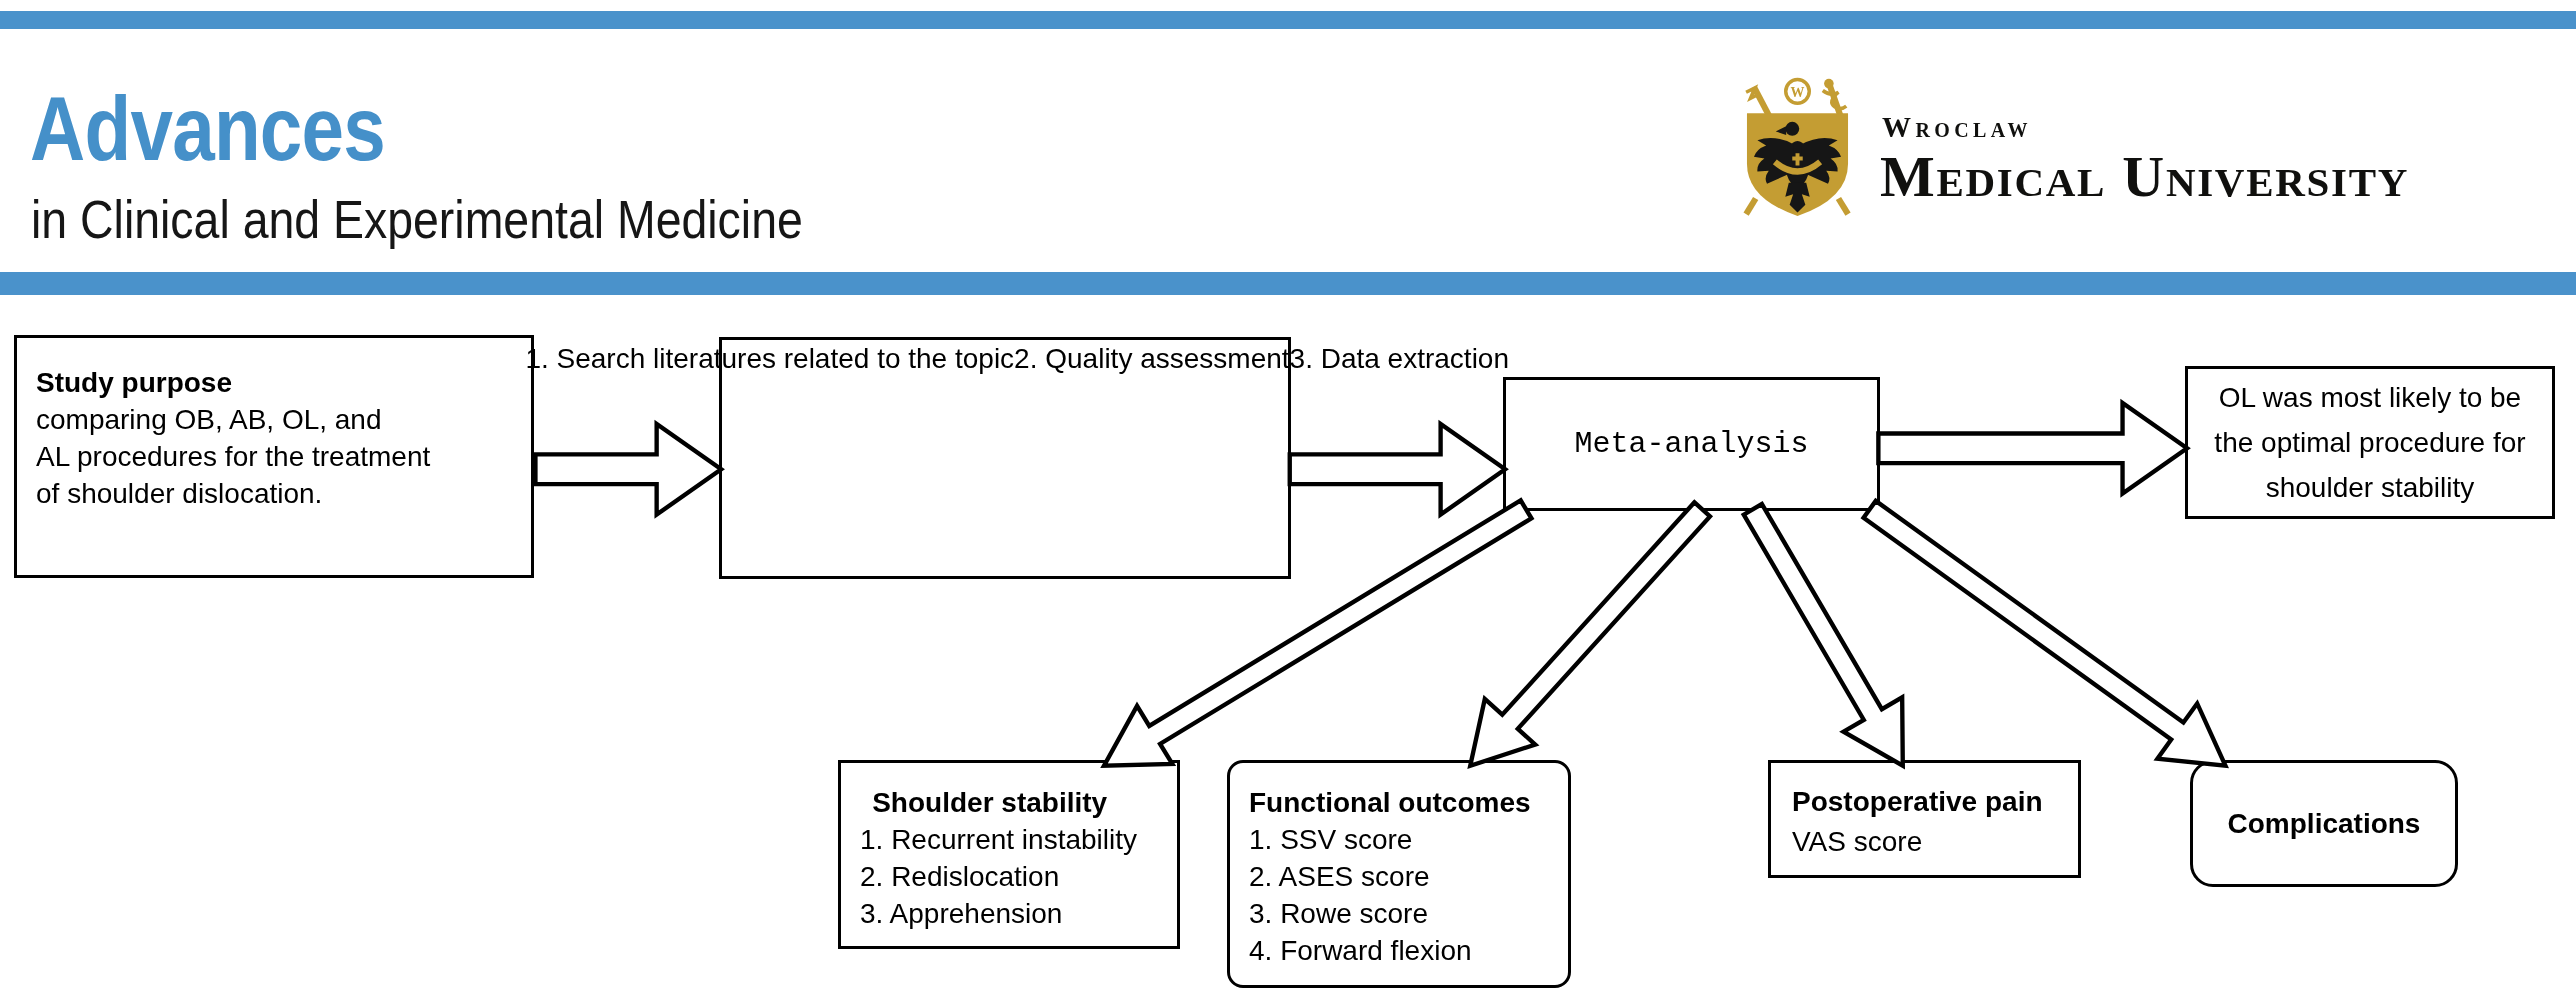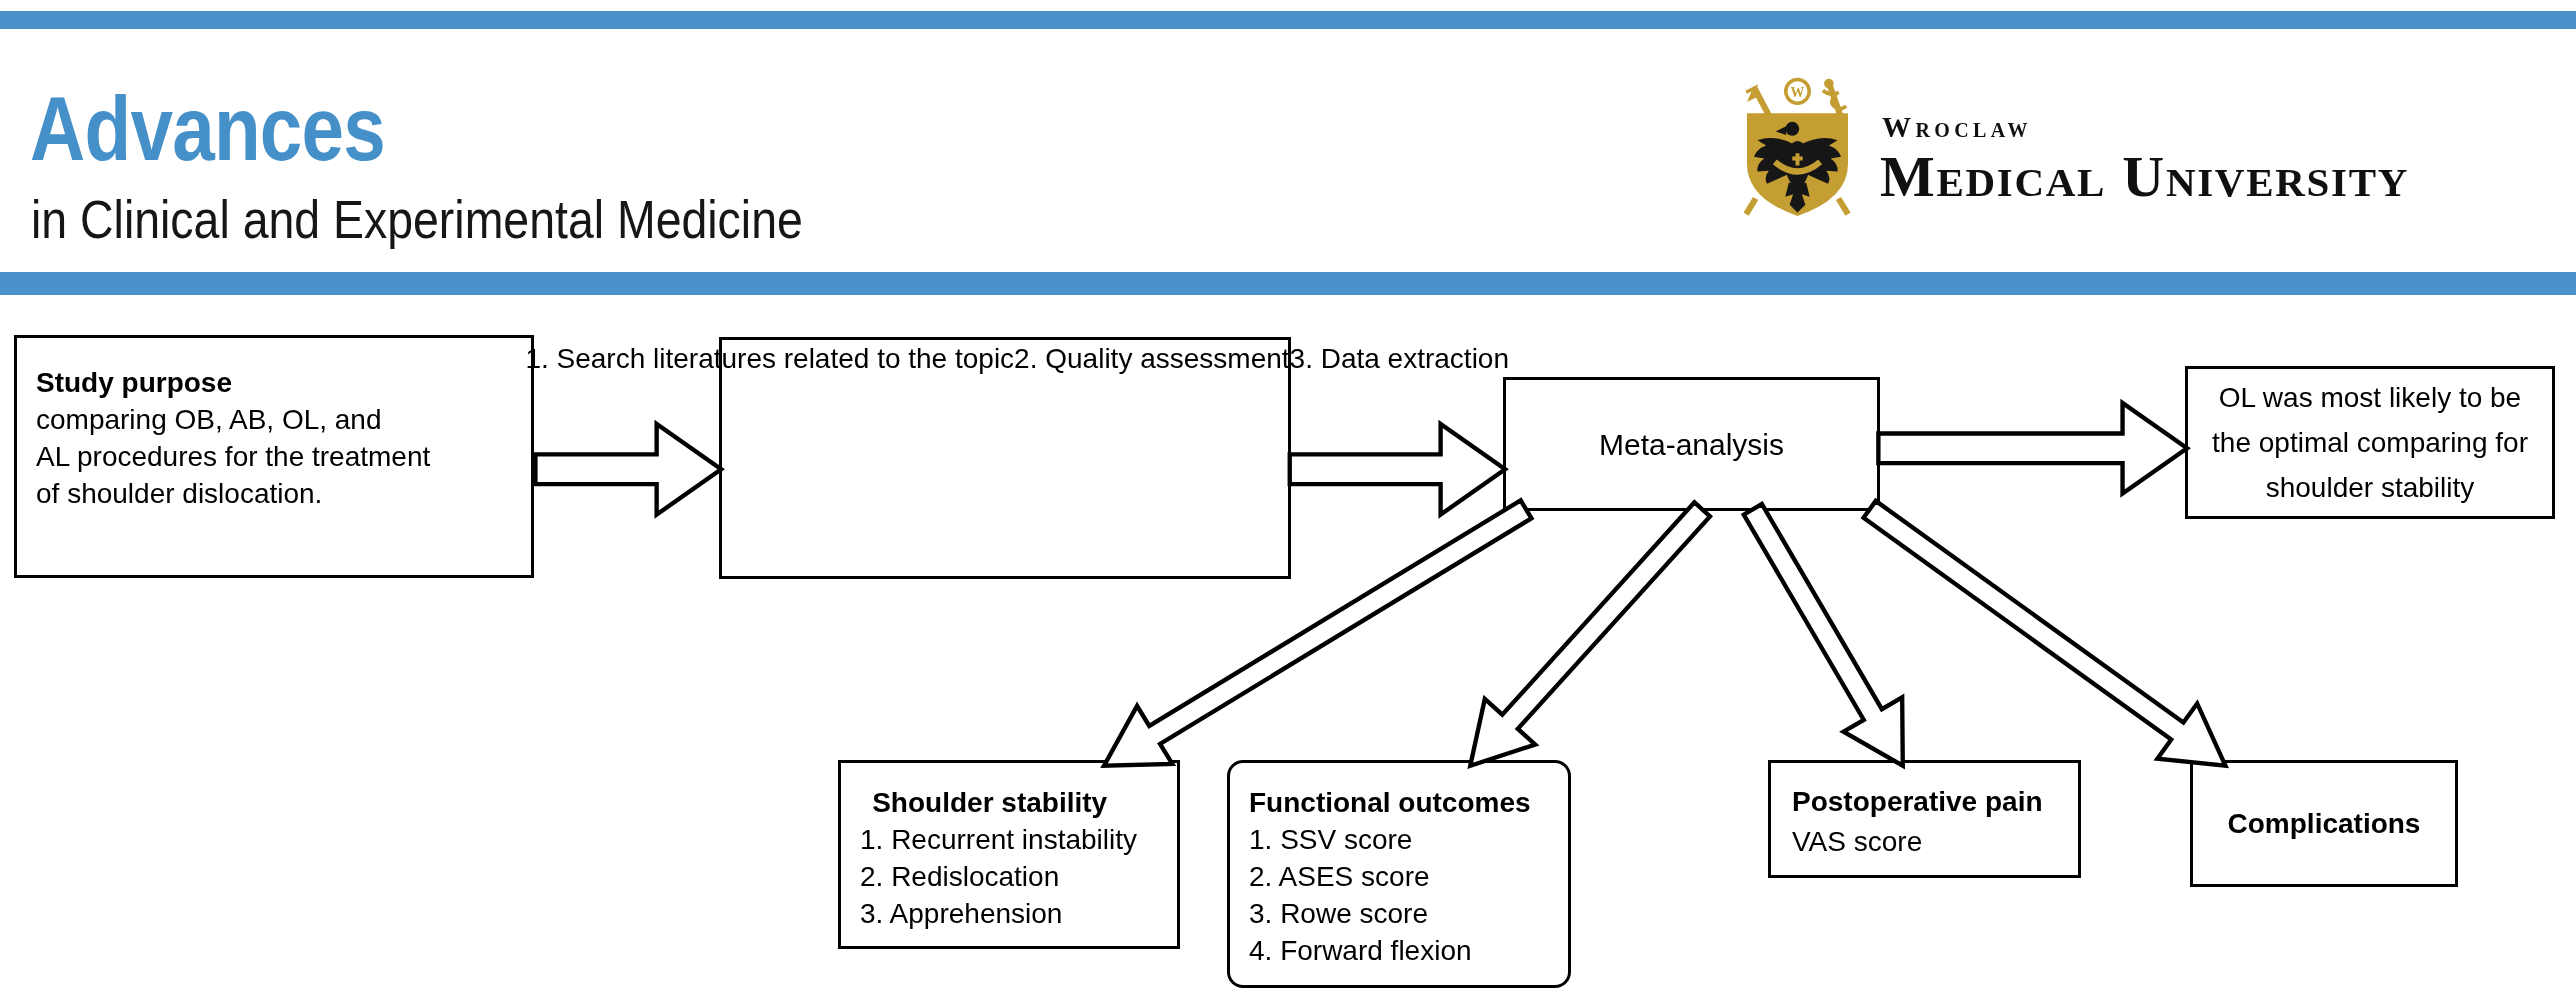--- a/index.html
+++ b/index.html
@@ -27,29 +27,29 @@
   
   .fbox{position:absolute;background:#ffffff;border:3.5px solid #000;box-sizing:border-box;
         font-size:28px;line-height:37px;color:#000;z-index:2;}
   .fbox .bold{font-weight:bold;}
   .nowrap{white-space:nowrap;}
 
   #box-study{left:14px;top:335px;width:520px;height:243px;padding:26px 8.7px 0 19px;}
   #box-methods{left:719px;top:337px;width:572px;height:242px;
                display:flex;flex-direction:row;justify-content:center;padding-left:24.4px;}
   #box-meta{left:1503px;top:377px;width:377px;height:134px;
-            display:flex;align-items:center;justify-content:center;font-size:30px;}
+            display:flex;align-items:center;justify-content:center;font-size:30px;font-family:Liberation Mono, monospace;}
   #box-conclusion{left:2185px;top:366px;width:370px;height:153px;
             display:flex;flex-direction:column;justify-content:center;text-align:center;gap:8px;}
   #box-outcome-stability{left:838px;top:760px;width:342px;height:189px;padding:21px 5.2px 0 19px;}
   #box-outcome-stability .bold{margin-left:12.2px;}
   #box-outcome-functional{left:1227px;top:760px;width:344px;height:228px;padding:21px 5.2px 0 19px;border-radius:16px;}
   #box-outcome-pain{left:1768px;top:760px;width:313px;height:118px;padding:19px 5.2px 0 21px;line-height:40px;}
   #box-outcome-complications{left:2190px;top:760px;width:268px;height:127px;
-            display:flex;align-items:center;justify-content:center;}
+            display:flex;align-items:center;justify-content:center;border-radius:23px;}
 
   
   #arrow-svg{position:absolute;left:0;top:0;width:2576px;height:1003px;z-index:5;pointer-events:none;}
   #arrow-svg polygon{fill:#ffffff;stroke:#000;stroke-width:5;stroke-linejoin:miter;}
 </style>
 </head>
 <body>
 
 <div id="page">
 
@@ -122,21 +122,21 @@
     <div class="nowrap">2. Quality assessment</div>
     <div class="nowrap">3. Data extraction</div>
   </div>
 
   <div id="box-meta" class="fbox">
     <span>Meta-analysis</span>
   </div>
 
   <div id="box-conclusion" class="fbox">
     <div>OL was most likely to be</div>
-    <div>the optimal comparing for</div>
+    <div>the optimal procedure for</div>
     <div>shoulder stability</div>
   </div>
 
   <div id="box-outcome-stability" class="fbox">
     <div class="bold nowrap">Shoulder stability</div>
     <div class="nowrap">1. Recurrent instability</div>
     <div class="nowrap">2. Redislocation</div>
     <div class="nowrap">3. Apprehension</div>
   </div>
 

